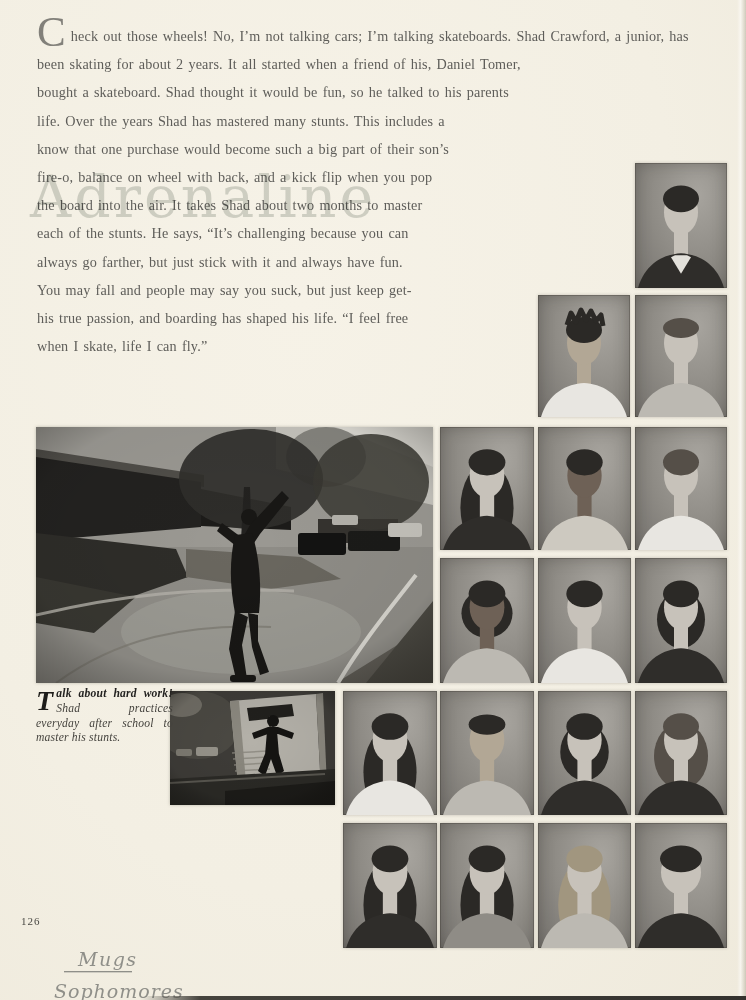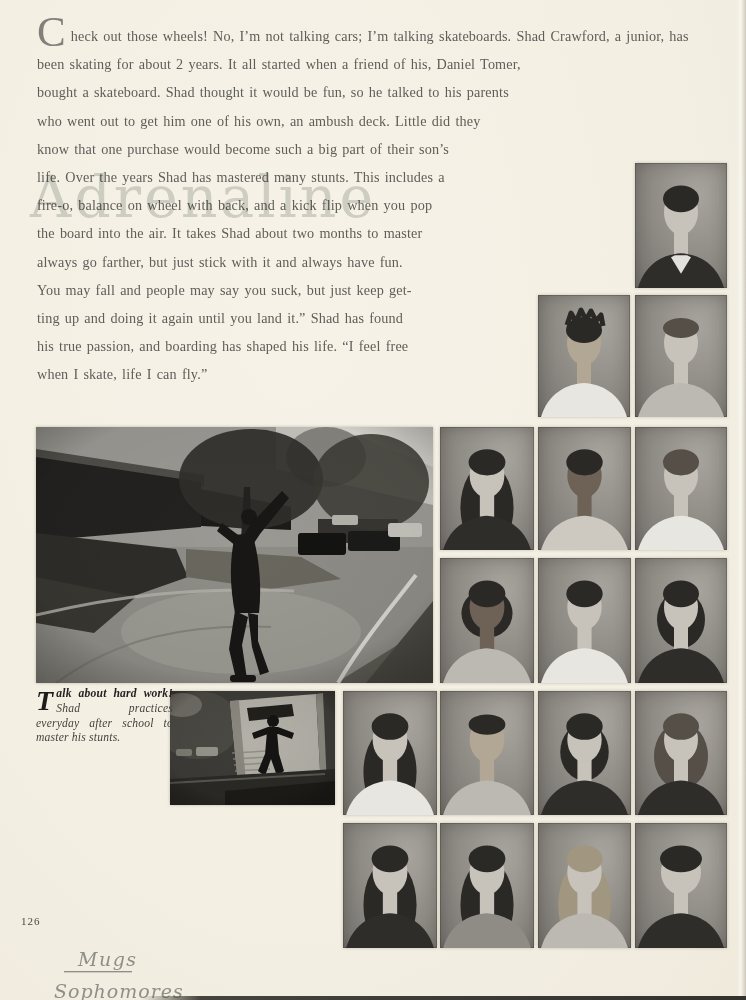--- a/index.html
+++ b/index.html
@@ -67,28 +67,27 @@
 <div class="page">
 
   <div class="watermark">
     <div class="wm-line">Adrenaline</div>
   </div>
 
   <div class="article" id="article">
       <div class="tline"><span class="dropcap">C</span>heck out those wheels! No, I’m not talking cars; I’m talking skateboards. Shad Crawford, a junior, has</div>
       <div class="tline">been skating for about 2 years.  It all started when a friend of his, Daniel Tomer,</div>
       <div class="tline">bought a skateboard. Shad thought it would be fun, so he talked to his parents</div>
-      <div class="tline">who went out to get him one of his own, an ambush deck. Little did they</div>
+      <div class="tline">life. Over the years Shad has mastered many stunts. This includes a</div>
       <div class="tline">know that one purchase would become such a big part of their son’s</div>
-      <div class="tline">life. Over the years Shad has mastered many stunts. This includes a</div>
       <div class="tline">fire-o, balance on wheel with back, and a kick flip when you pop</div>
       <div class="tline">the board into the air. It takes Shad about two months to master</div>
+      <div class="tline">each of the stunts. He says, “It’s challenging because you can</div>
       <div class="tline">always go farther, but just stick with it and always have fun.</div>
       <div class="tline">You may fall and people may say you suck, but just keep get-</div>
-      <div class="tline">ting up and doing it again until you land it.” Shad has found</div>
       <div class="tline">his true passion, and boarding has shaped his life. “I feel free</div>
       <div class="tline">when I skate, life I can fly.”</div>
     </div>
 
   <figure class="photo feature-photo" style="margin:0" title="Skateboarder practicing a trick in a parking lot">
     <svg viewBox="0 0 397 256" preserveAspectRatio="none">
       <defs>
         <radialGradient id="vigF" cx="50%" cy="45%" r="75%">
           <stop offset="0%" stop-color="rgba(0,0,0,0)"></stop>
           <stop offset="70%" stop-color="rgba(0,0,0,0.05)"></stop>

